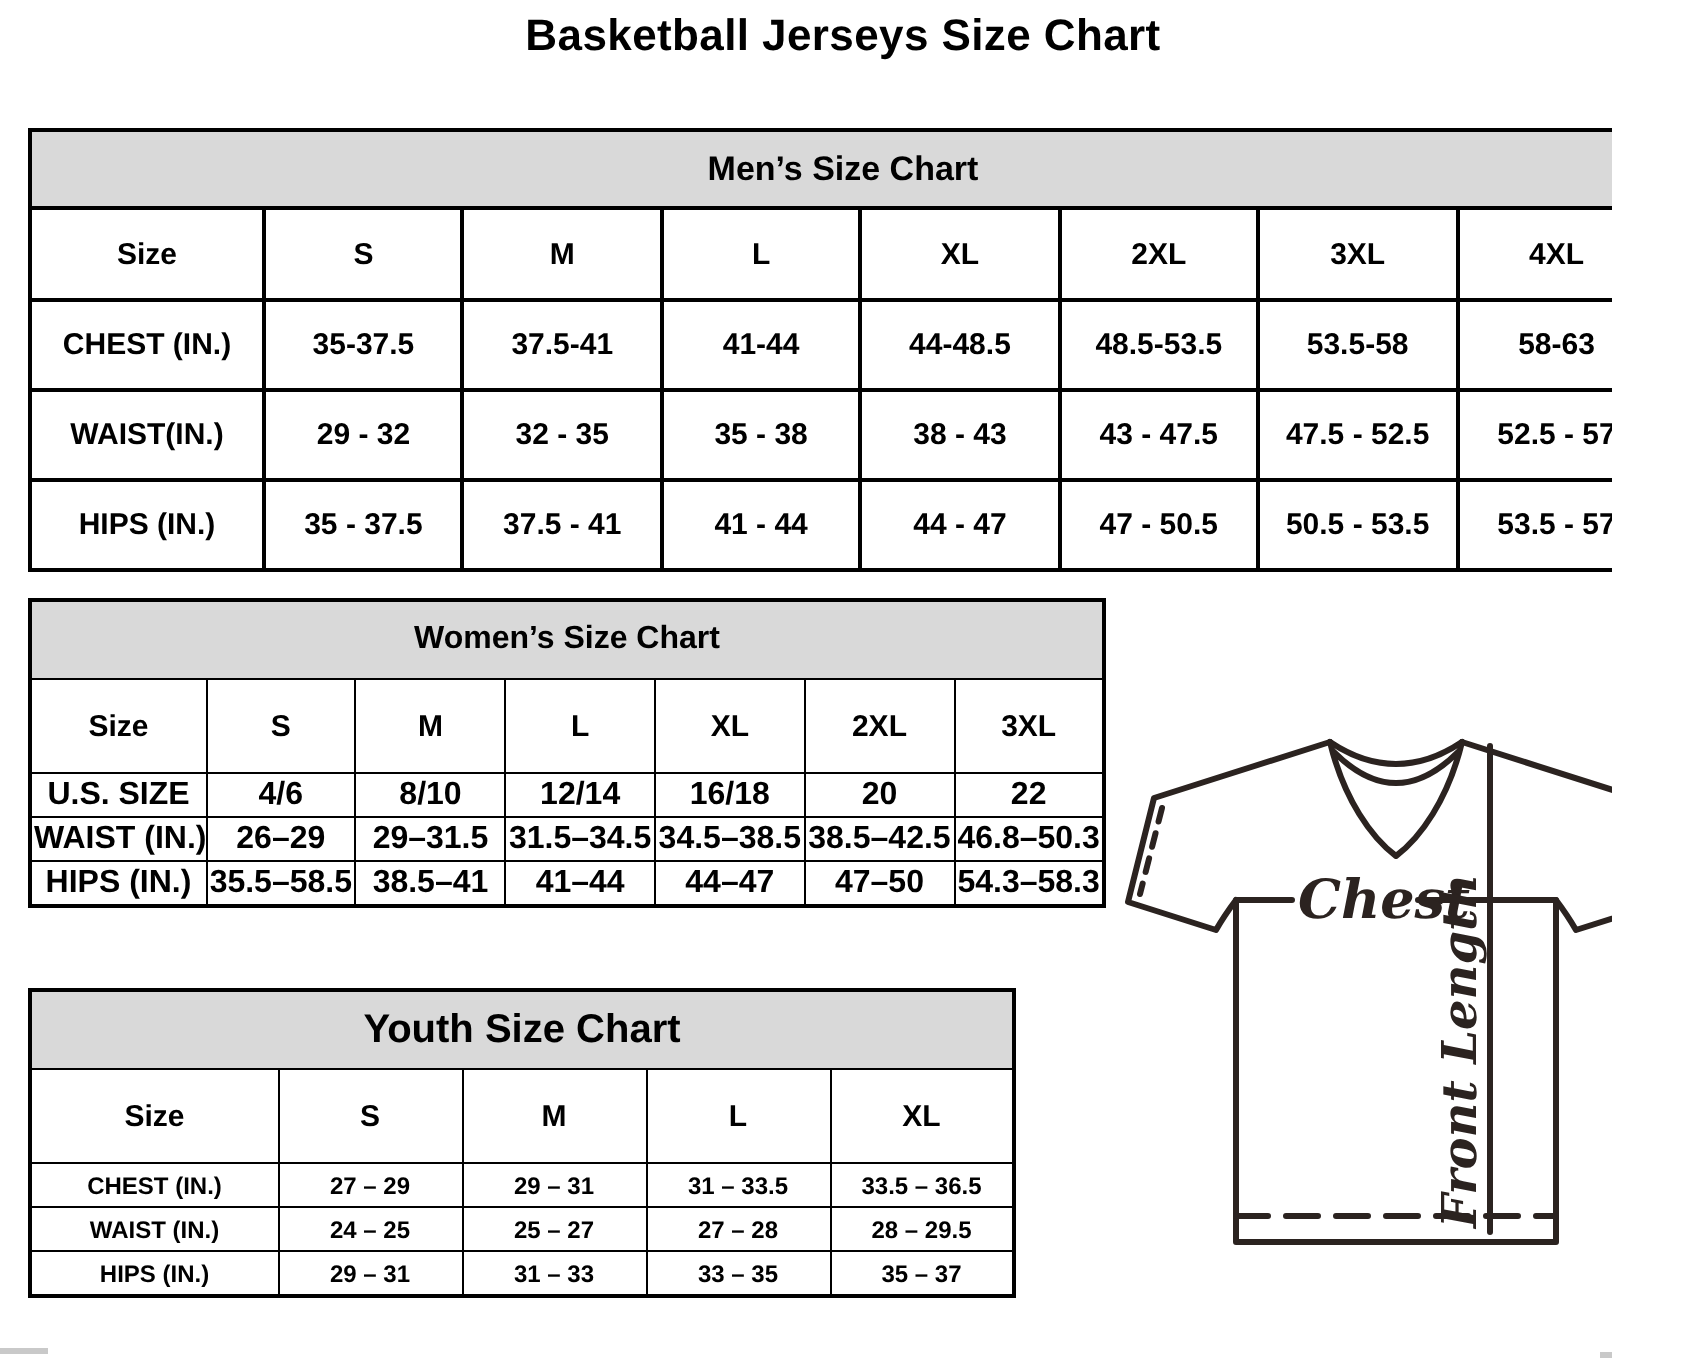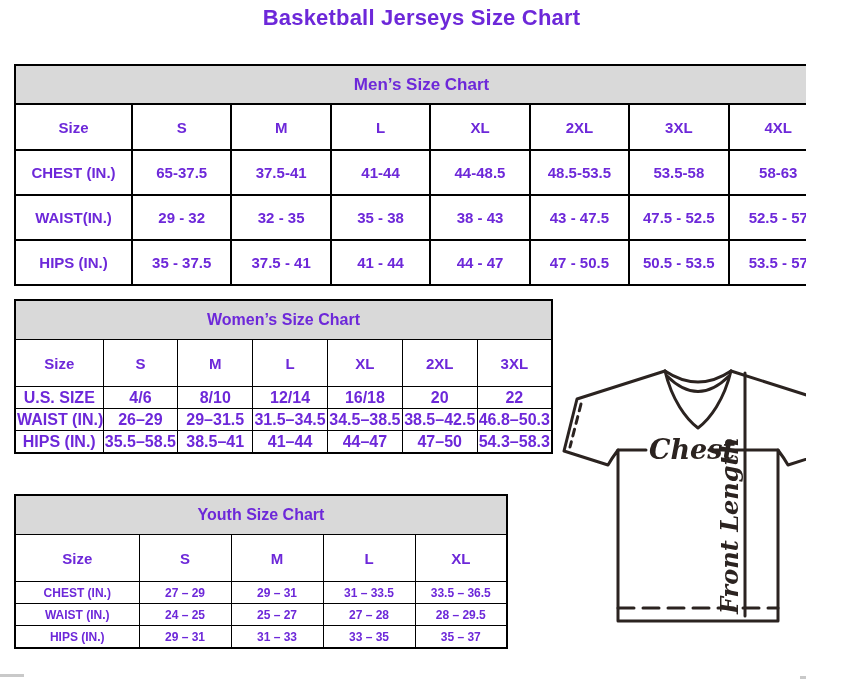--- a/index.html
+++ b/index.html
@@ -1,37 +1,37 @@
 <!DOCTYPE html>
 <html><head>
 <meta charset="utf-8">
 <style>
   html,body{margin:0;padding:0;background:#ffffff;}
   .canvas{position:relative;width:806px;height:679px;background:#fff;overflow:hidden;
-          font-family:"Liberation Sans", sans-serif;color:#6d28d9;}
+          font-family:"Liberation Sans", sans-serif;color:#000000;}
   .page-title{position:absolute;top:5px;left:0;width:843px;text-align:center;
               font-size:22px;font-weight:bold;letter-spacing:.2px;}
   table{border-collapse:collapse;table-layout:fixed;position:absolute;background:#fff;}
   th,td{text-align:center;vertical-align:middle;overflow:hidden;white-space:nowrap;}
   
   .men{left:14px;top:64px;width:815px;border:2px solid #000;}
   .men th,.men td{border:2px solid #000;font-weight:bold;margin-left:48px;}
   .men .cap th{background:#d9d9d9;height:35px;font-size:17px;}
   .men .sizes th{height:42px;font-size:15px;}
   .men .data td{height:41px;font-size:15px;}
   
   .women{left:14px;top:299px;width:539px;border:2px solid #000;}
   .women th,.women td{border:1.5px solid #000;font-weight:bold;text-align:center;}
   .women .cap th{background:#d9d9d9;height:36px;font-size:16px;}
   .women .sizes th{height:44px;font-size:15px;}
   .women .data td{height:19px;font-size:16px;}
   
   .youth{left:14px;top:494px;width:494px;border:2px solid #000;}
   .youth th,.youth td{border:1.5px solid #000;font-weight:bold;}
-  .youth .cap th{background:#d9d9d9;height:36px;font-size:16px;}
+  .youth .cap th{background:#d9d9d9;height:36px;font-size:20px;}
   .youth .sizes th{height:44px;font-size:15px;}
   .youth .data td{height:19px;font-size:12px;}
   .jersey{position:absolute;left:556px;top:358px;width:282px;height:272px;}
   .scroll-chip{position:absolute;height:3px;background:#c9c9c9;}
   .scroll-chip.left{left:0;top:674px;width:24px;}
   .scroll-chip.right{left:800px;top:676px;width:43px;}
 </style>
 </head>
 <body>
 
@@ -59,21 +59,21 @@
       <th>S</th>
       <th>M</th>
       <th>L</th>
       <th>XL</th>
       <th>2XL</th>
       <th>3XL</th>
       <th>4XL</th>
     </tr>
     <tr class="data">
       <td>CHEST (IN.)</td>
-      <td>65-37.5</td>
+      <td>35-37.5</td>
       <td>37.5-41</td>
       <td>41-44</td>
       <td>44-48.5</td>
       <td>48.5-53.5</td>
       <td>53.5-58</td>
       <td>58-63</td>
     </tr>
     <tr class="data">
       <td>WAIST(IN.)</td>
       <td>29 - 32</td>

